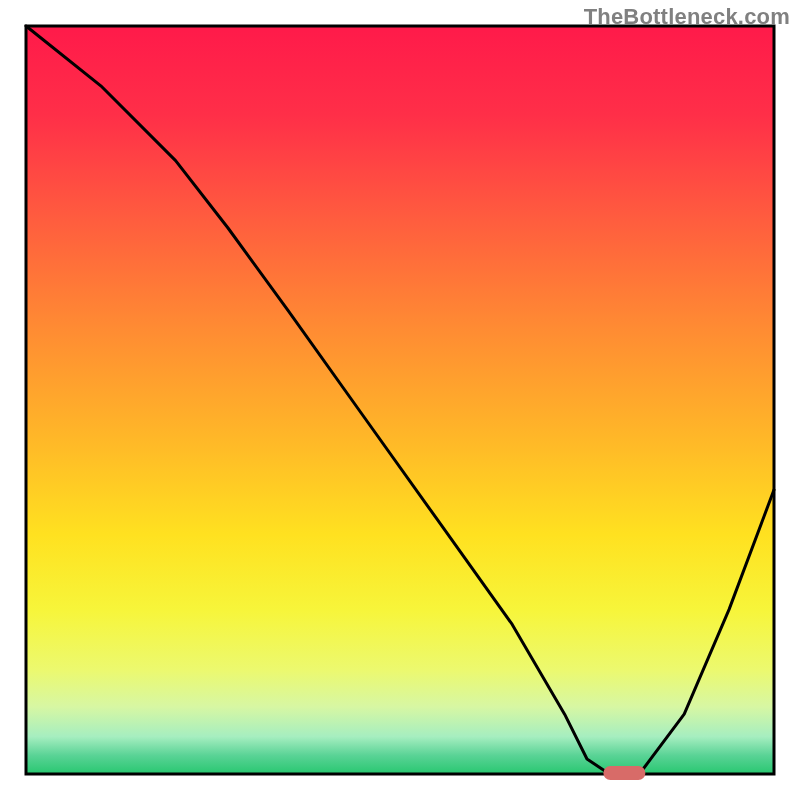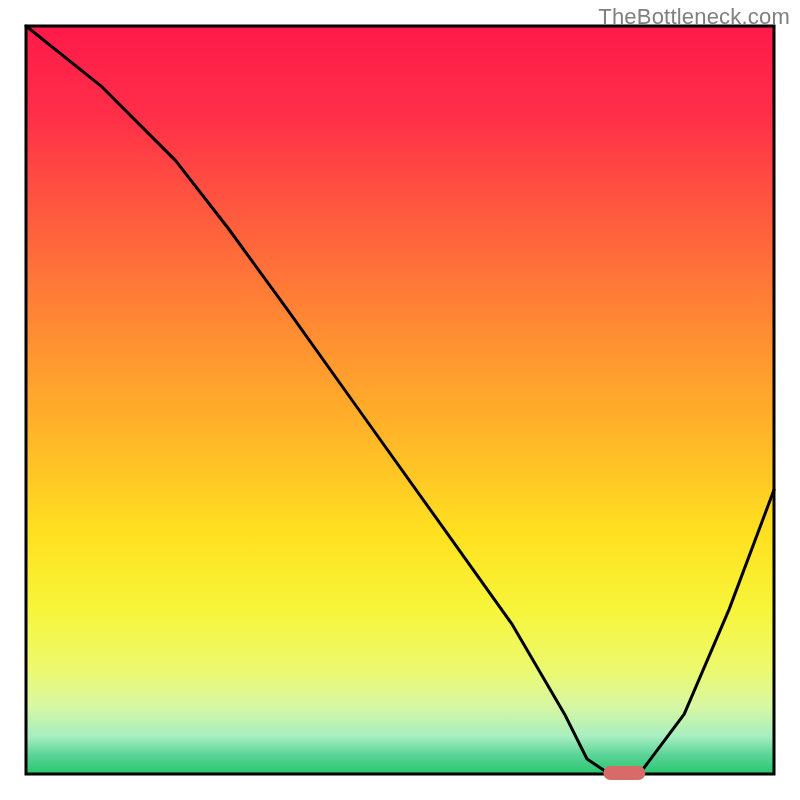--- a/index.html
+++ b/index.html
@@ -14,21 +14,21 @@
     position: relative;
     width: 800px;
     height: 800px;
   }
   .watermark {
     position: absolute;
     top: 4px;
     right: 10px;
     color: #808080;
     font-size: 22px;
-    font-weight: 400;
+    font-weight: 700;
     letter-spacing: 0.2px;
     z-index: 5;
   }
   svg {
     display: block;
   }
 </style>
 </head>
 <body>
 

